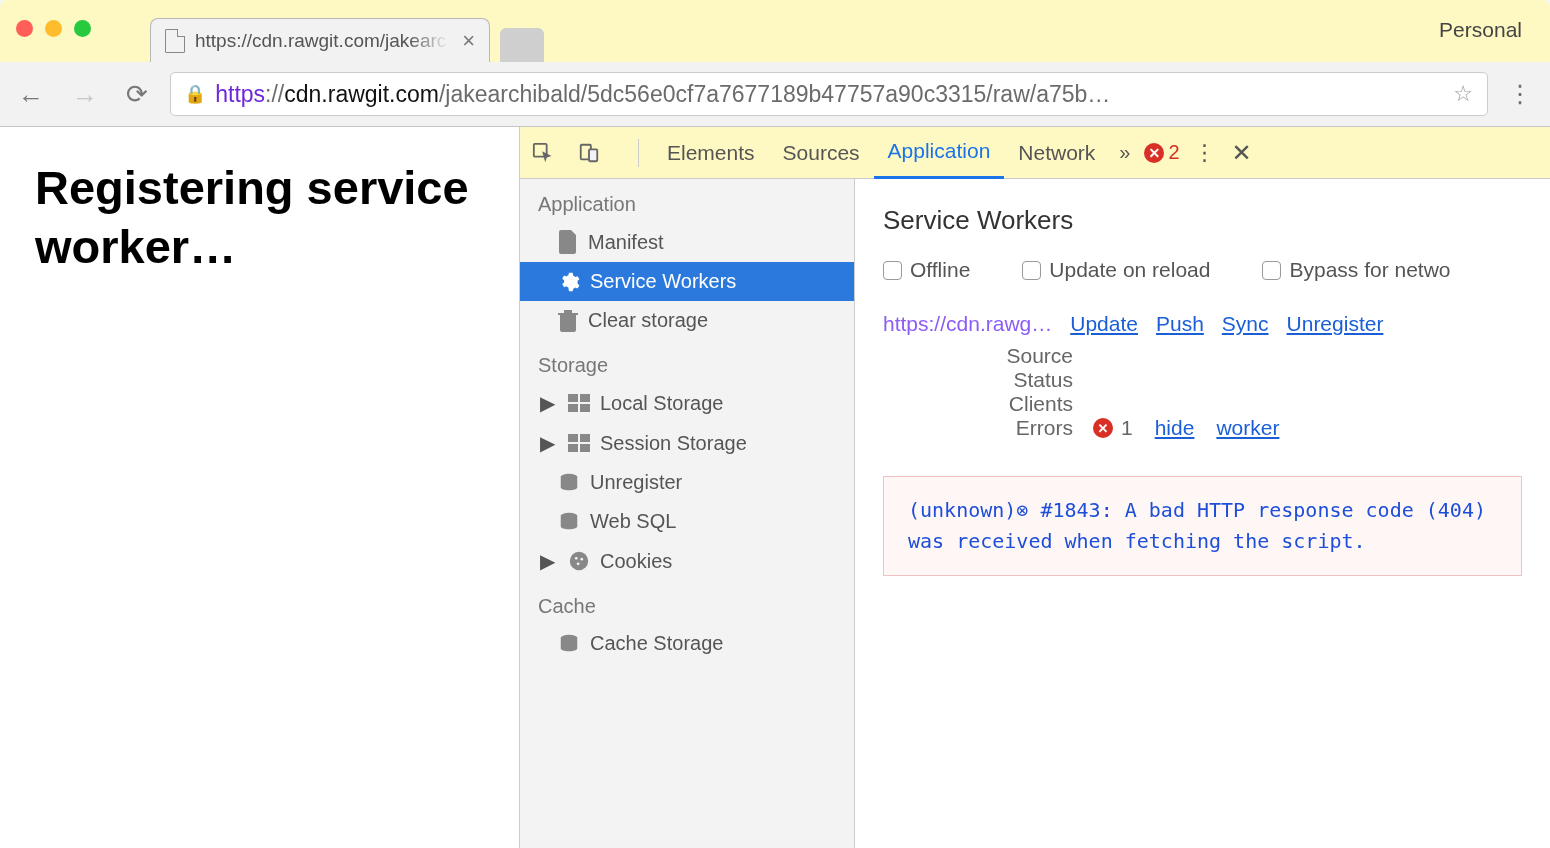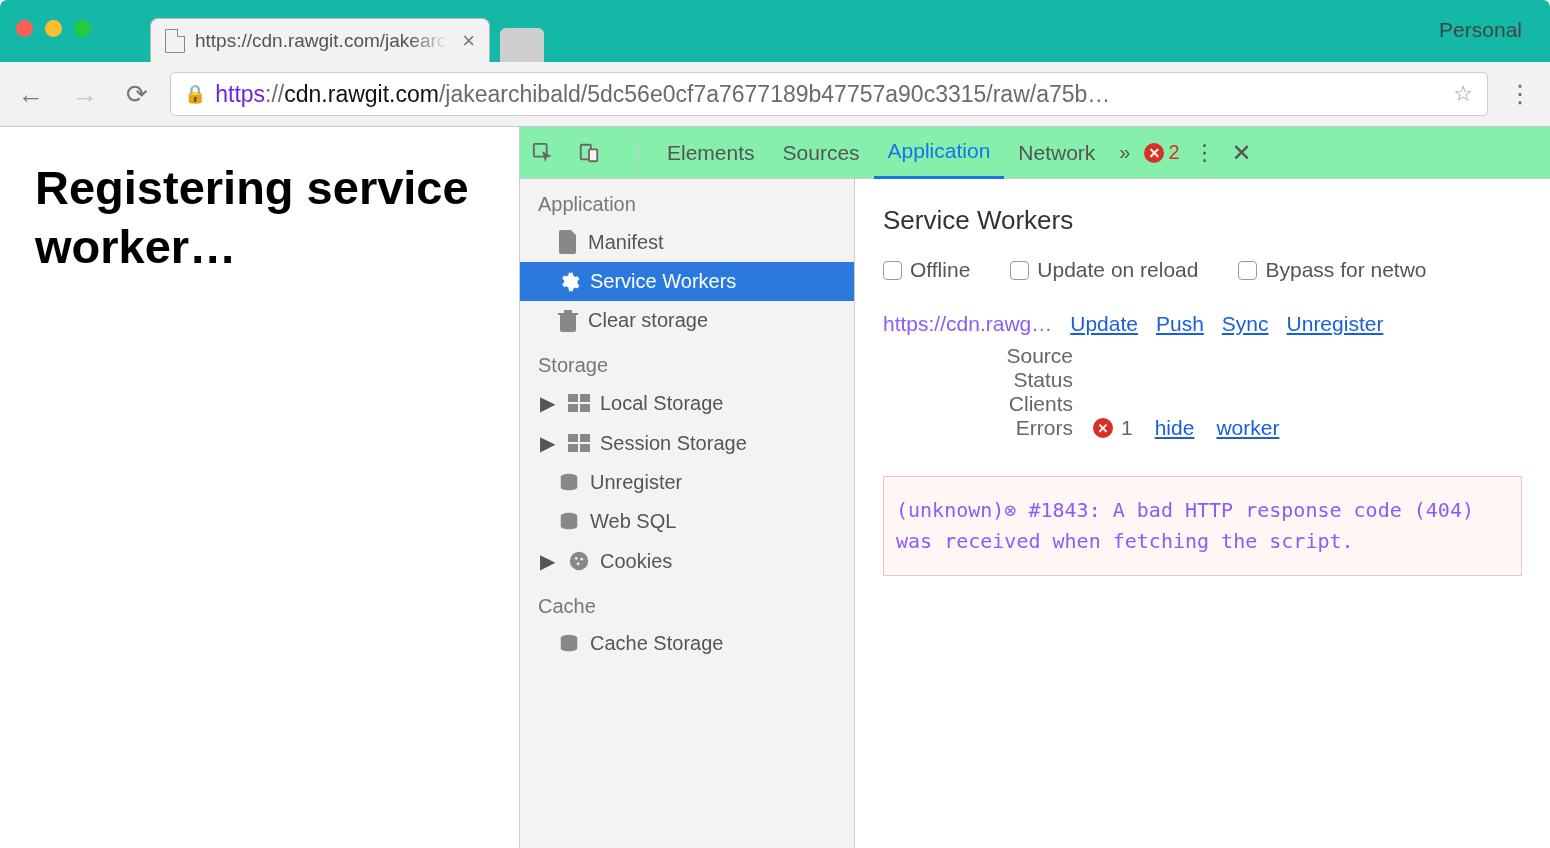--- a/index.html
+++ b/index.html
@@ -1,18 +1,18 @@
 <!DOCTYPE html>
 <html><head>
 <meta charset="utf-8">
 <style>
 *{box-sizing:border-box;margin:0;padding:0;font-family:-apple-system,BlinkMacSystemFont,"Segoe UI",Helvetica,Arial,sans-serif}
 body{width:1550px;height:848px;background:#f6f6f6;overflow:hidden}
 
-.chrome-top{height:62px;background:#14b8a6;border-top-left-radius:7px;border-top-right-radius:7px;display:flex;align-items:flex-end;padding:0 10px;position:relative}
+.chrome-top{height:62px;background:#fef9c3;border-top-left-radius:7px;border-top-right-radius:7px;display:flex;align-items:flex-end;padding:0 10px;position:relative}
 .traffic{position:absolute;top:20px;left:16px;display:flex;gap:12px}
 .traffic .dot{width:17px;height:17px;border-radius:50%}
 .dot.red{background:#ff5f56}
 .dot.yellow{background:#ffbd2e}
 .dot.green{background:#27c93f}
 .personal{position:absolute;top:18px;right:28px;font-size:21px;color:#444}
 .tabs{display:flex;align-items:flex-end;margin-left:140px;height:100%}
 .tab{height:44px;display:flex;align-items:center;padding:0 14px;font-size:19px;color:#555;position:relative}
 .tab.active{background:#f2f2f2;border-top-left-radius:8px;border-top-right-radius:8px;border:1px solid #b8b8b8;border-bottom:none}
 .tab .favicon{width:20px;height:24px;border:1.5px solid #888;border-radius:1px;margin-right:10px;position:relative}
@@ -30,51 +30,51 @@
 .omnibox .url{flex:1;overflow:hidden;white-space:nowrap}
 .omnibox .host{color:#111}
 .omnibox .scheme{color:#6d28d9}
 .omnibox .star{color:#9a9a9a;margin-left:10px;font-size:22px}
 .menu-dots{margin-left:20px;font-size:24px;color:#6b6b6b}
 .content{display:flex;height:calc(848px - 127px);background:#fff}
 .page{width:519px;padding:32px 35px;font-family:Georgia,"Times New Roman",serif}
 .page h1{font-size:47px;font-weight:700;color:#000;line-height:1.25}
 
 .devtools{flex:1;border-left:1px solid #ccc;display:flex;flex-direction:column;min-width:0}
-.dt-top{height:52px;border-bottom:1px solid #ccc;display:flex;align-items:center;padding:0 12px;gap:0;background:#86efac;font-size:21px;color:#555}
+.dt-top{height:52px;border-bottom:1px solid #ccc;display:flex;align-items:center;padding:0 12px;gap:0;background:#fef9c3;font-size:21px;color:#555}
 .dt-top .ic{display:flex;align-items:center;margin-right:14px}
 .dt-top .ic svg{margin-right:10px}
 .dt-top .sep{width:1px;height:28px;background:#ccc;margin:0 14px}
 .dt-tab{padding:0 14px;height:52px;display:flex;align-items:center;cursor:pointer}
 .dt-tab.active{color:#1a73e8;border-bottom:3px solid #1a73e8;font-weight:400}
 .dt-chev{color:#555;padding:0 10px;font-size:20px}
 .dt-err{color:#d93025;display:flex;align-items:center;gap:4px;font-size:20px;margin-left:4px}
 .dt-err .c{width:20px;height:20px;border-radius:50%;background:#d93025;color:#fff;display:flex;align-items:center;justify-content:center;font-size:14px;font-weight:700}
 .dt-more{margin-left:14px;font-size:22px;color:#555}
 .dt-close{margin-left:16px;font-size:24px;color:#555}
 .dt-body{flex:1;display:flex;min-height:0}
 .dt-side{width:335px;background:#f3f3f3;border-right:1px solid #ccc;overflow-y:auto;font-size:20px;color:#555}
 .dt-group{padding:14px 18px 6px;color:#777;font-size:20px}
 .dt-item{display:flex;align-items:center;padding:8px 14px 8px 38px;gap:10px}
 .dt-item.sel{background:#2b79dd;color:#fff}
 .dt-item .tri{width:14px;display:inline-block;color:#555;margin-left:-18px;margin-right:4px}
 .dt-item svg{flex-shrink:0}
 .dt-main{flex:1;padding:26px 28px;overflow:auto;min-width:0}
 .dt-main h2{font-size:26px;font-weight:400;color:#333;margin-bottom:22px}
-.checks{display:flex;gap:40px;color:#555;font-size:21px;margin-bottom:30px;white-space:nowrap;overflow:hidden}
+.checks{display:flex;gap:52px;color:#555;font-size:21px;margin-bottom:30px;white-space:nowrap;overflow:hidden}
 .chk{display:flex;align-items:center;gap:8px}
 .chk .box{width:19px;height:19px;border:1.5px solid #9a9a9a;border-radius:4px}
 .row{display:flex;gap:18px;font-size:21px;align-items:baseline;margin-bottom:8px}
 .row .origin{font-weight:400;color:#8b5cf6}
 .lnk{color:#1a5fd8;text-decoration:underline;cursor:pointer}
 .kv{display:flex;font-size:21px;color:#666}
 .kv .k{width:210px;text-align:right;padding-right:20px}
 .kv .v{display:flex;gap:22px;align-items:center}
 .err-ic{width:20px;height:20px;border-radius:50%;background:#d93025;color:#fff;display:inline-flex;align-items:center;justify-content:center;font-size:13px;font-weight:700}
-.error-box{margin-top:36px;border:1px solid #f1c2c2;background:#fff6f6;padding:18px 12px;font-family:Menlo,Consolas,monospace;font-size:20px;color:#8b5cf6;line-height:1.55}
+.error-box{margin-top:36px;border:1px solid #f1c2c2;background:#fff6f6;padding:18px 24px;font-family:Menlo,Consolas,monospace;font-size:20px;color:#1d4ed8;line-height:1.55}
 </style>
 </head>
 <body>
 
 <div class="chrome-top">
   <div class="traffic">
     <div class="dot red"></div>
     <div class="dot yellow"></div>
     <div class="dot green"></div>
   </div>

